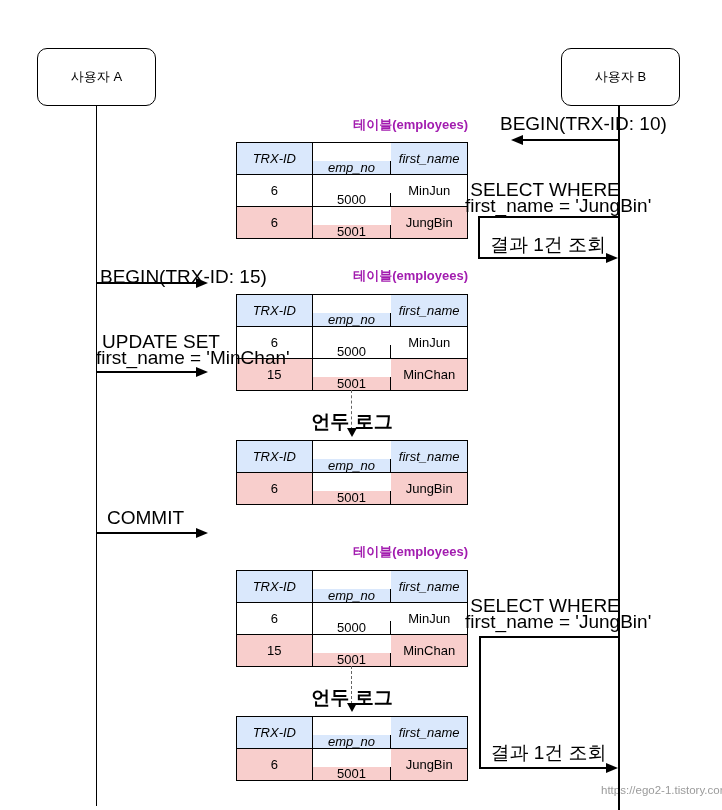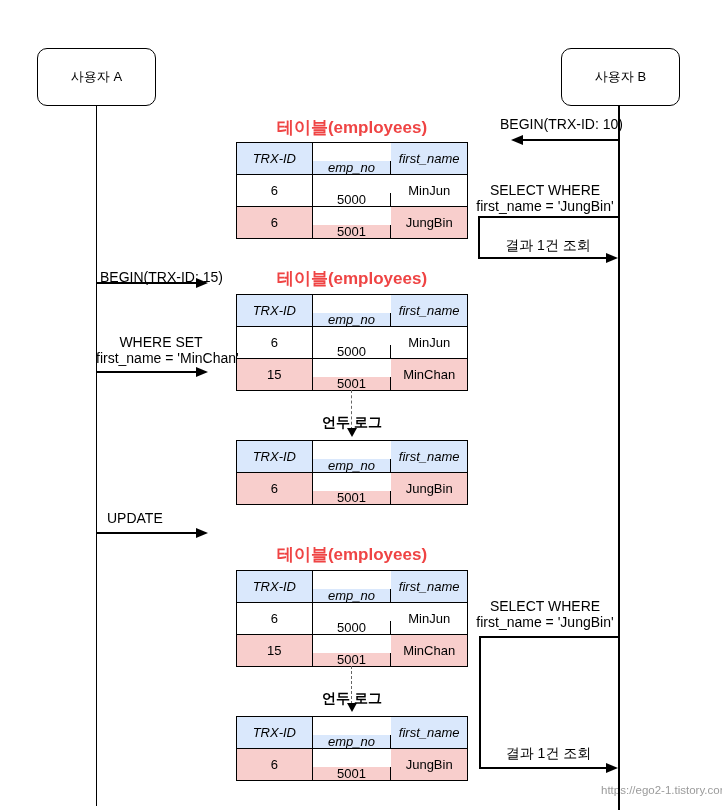--- a/index.html
+++ b/index.html
@@ -20,22 +20,22 @@
 
   .tbl{position:absolute;width:232px;border-top:1px solid var(--border);border-left:1px solid var(--border);z-index:2;}
   .trow{display:flex;height:32px;}
   .cell{border-right:1px solid var(--border);border-bottom:1px solid var(--border);
         display:flex;align-items:center;justify-content:center;font-size:13px;color:#000;}
   .c1{width:76px;}.c2{width:79px;margin-top:18px;}.c3{width:77px;}
   .header .cell{background:var(--header-fill);font-style:italic;}
   .white .cell{background:var(--normal-fill);}
   .pink .cell{background:var(--changed-fill);}
 
-  .tbl-title{position:absolute;width:232px;text-align:center;font-size:17px;font-weight:bold;color:#ef4444;z-index:2;}
-  .label{position:absolute;font-size:14px;color:#000;white-space:nowrap;z-index:3;line-height:16px;}
+  .tbl-title{position:absolute;width:232px;text-align:right;font-size:13px;font-weight:bold;color:#a21caf;z-index:2;}
+  .label{position:absolute;font-size:19px;color:#000;white-space:nowrap;z-index:3;line-height:16px;}
   .label.center{text-align:center;}
   .label.bold{font-weight:bold;}
 
   .hline{position:absolute;height:1.5px;background:#000;z-index:2;}
   .vline{position:absolute;width:1.5px;background:#000;z-index:2;}
   .head-right{position:absolute;width:0;height:0;border-top:5px solid transparent;
               border-bottom:5px solid transparent;border-left:12px solid #000;z-index:2;}
   .head-left{position:absolute;width:0;height:0;border-top:5px solid transparent;
              border-bottom:5px solid transparent;border-right:12px solid #000;z-index:2;}
   .dash-v{position:absolute;width:0;border-left:1.6px dashed #666;z-index:2;}
@@ -106,21 +106,21 @@
       <div class="cell c2">5000</div>
       <div class="cell c3">MinJun</div>
     </div>
     <div class="trow pink">
       <div class="cell c1">15</div>
       <div class="cell c2">5001</div>
       <div class="cell c3">MinChan</div>
     </div>
   </div>
 
-  <div class="label center" style="left:96px;top:334px;width:130px">WHERE SET</div>
+  <div class="label center" style="left:96px;top:334px;width:130px">UPDATE SET</div>
   <div class="label center" style="left:96px;top:350px;width:134px">first_name = 'MinChan'</div>
   <div class="hline" style="left:97px;top:371px;width:99px"></div>
   <div class="head-right" style="left:196px;top:366.5px"></div>
 
   <div class="dash-v" style="left:351px;top:390px;height:40px"></div>
   <div class="head-down" style="left:347px;top:428px"></div>
   <div class="label center bold" style="left:236px;top:414px;width:232px">언두 로그</div>
 
   <div class="tbl" style="left:236px;top:440px">
     <div class="trow header">
@@ -128,21 +128,21 @@
       <div class="cell c2">emp_no</div>
       <div class="cell c3">first_name</div>
     </div>
     <div class="trow pink">
       <div class="cell c1">6</div>
       <div class="cell c2">5001</div>
       <div class="cell c3">JungBin</div>
     </div>
   </div>
 
-  <div class="label" style="left:107px;top:510px">UPDATE</div>
+  <div class="label" style="left:107px;top:510px">COMMIT</div>
   <div class="hline" style="left:97px;top:532px;width:99px"></div>
   <div class="head-right" style="left:196px;top:527.5px"></div>
 
   <div class="tbl-title" style="left:236px;top:543px">테이블(employees)</div>
   <div class="tbl" style="left:236px;top:570px">
     <div class="trow header">
       <div class="cell c1">TRX-ID</div>
       <div class="cell c2">emp_no</div>
       <div class="cell c3">first_name</div>
     </div>

